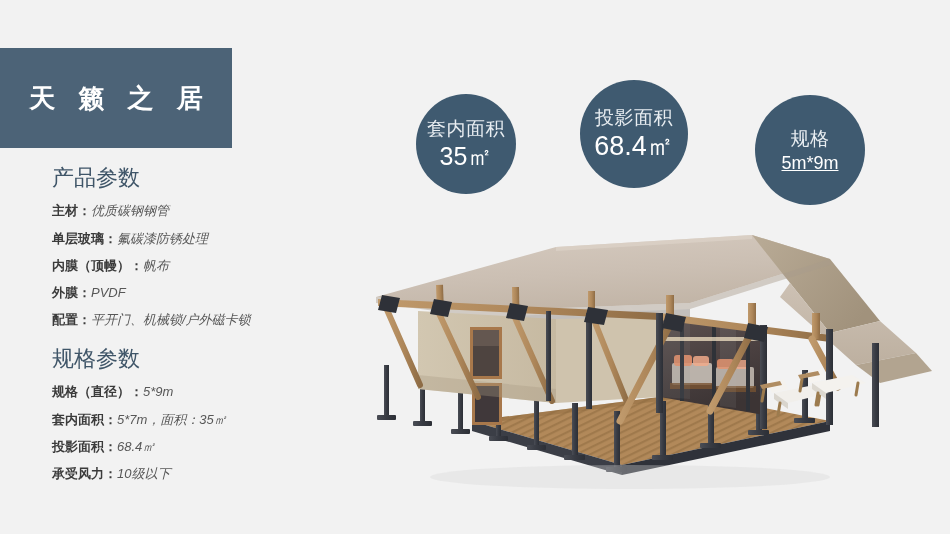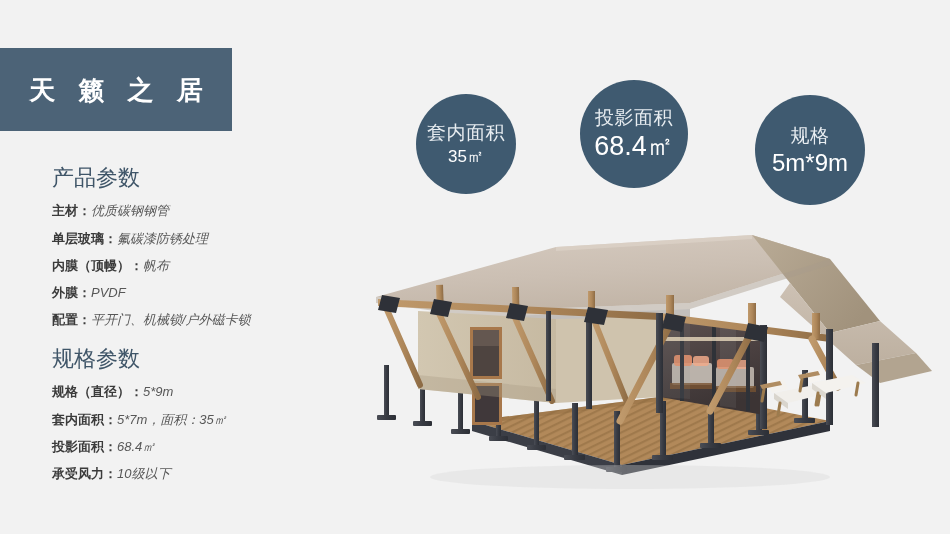--- a/index.html
+++ b/index.html
@@ -20,21 +20,21 @@
     height: 534px;
     background: #f2f2f2;
   }
 
   
   .title-banner {
     position: absolute;
     left: 0;
     top: 48px;
     width: 232px;
-    height: 83px;
+    height: 100px;
     background: #4c6377;
     display: flex;
     align-items: center;
     justify-content: center;
   }
   .title-banner .title-text {
     color: #ffffff;
     font-size: 26px;
     font-weight: bold;
     letter-spacing: 8px;
@@ -92,30 +92,30 @@
     box-sizing: border-box;
   }
   .badge .badge-label {
     font-size: 19px;
     line-height: 1;
     margin-bottom: 6px;
     color: #e8edf1;
     letter-spacing: 0.5px;
   }
   .badge .badge-value {
-    font-size: 17px;
+    font-size: 25px;
     line-height: 1;
     color: #ffffff;
     letter-spacing: 0px;
   }
   .badge-1 { left: 416px; top: 94px; width: 100px; height: 100px; }
   .badge-2 { left: 580px; top: 80px; width: 108px; height: 108px; }
   .badge-2 .badge-value { font-size: 27px; }
   .badge-3 { left: 755px; top: 95px; width: 110px; height: 110px; }
-  .badge-3 .badge-value { font-size: 24px; }
+  .badge-3 .badge-value { font-size: 18px; text-decoration: underline; }
 
   
   .render {
     position: absolute;
     left: 360px;
     top: 225px;
     width: 590px;
     height: 300px;
   }
   .render svg { display: block; }

